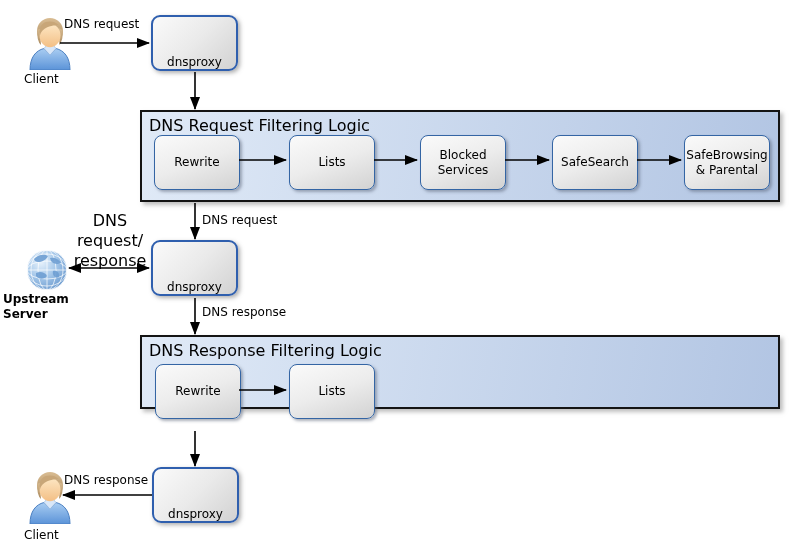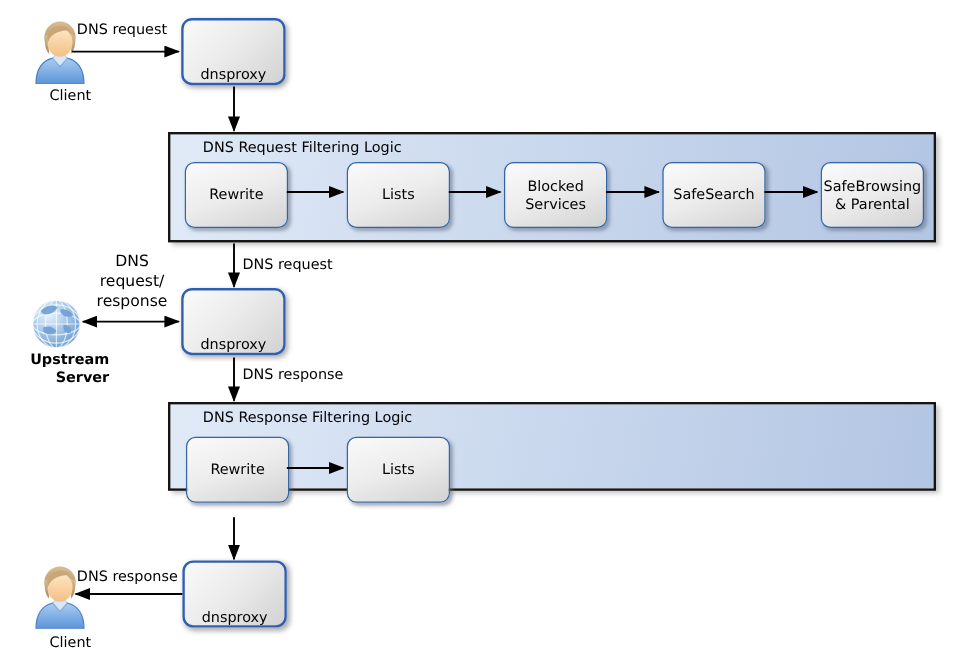--- a/index.html
+++ b/index.html
@@ -17,33 +17,33 @@
     display:flex;align-items:flex-end;justify-content:center;
     font-size:12px;
   }
   
   .container{
     position:absolute;box-sizing:border-box;
     border:2px solid #141414;
     background:linear-gradient(100deg,#e0eaf7 0%,#b2c5e3 100%);
     box-shadow:3px 3px 4px rgba(130,130,130,.5);
   }
-  .ctitle{position:absolute;left:7px;top:4px;font-size:12px;white-space:nowrap;margin-left:20px;}
+  .ctitle{position:absolute;left:7px;top:4px;font-size:16px;white-space:nowrap;}
   
   .box{
     position:absolute;width:86px;height:55px;box-sizing:border-box;
     border:1.5px solid #3465a4;border-radius:8px;
     background:linear-gradient(160deg,#fafafa 0%,#ececec 50%,#d2d2d2 100%);
     box-shadow:2px 2px 3px rgba(90,100,120,.5);
     display:flex;align-items:center;justify-content:center;
     text-align:center;font-size:12px;line-height:1.25;padding:1px;
   }
   .elabel{position:absolute;font-size:12px;white-space:nowrap;}
-  .mlabel{position:absolute;font-size:13px;white-space:pre-line;text-align:center;line-height:1.25;}
-  .alabel{position:absolute;font-size:12px;white-space:pre-line;text-align:right;line-height:1.25;}
+  .mlabel{position:absolute;font-size:16px;white-space:pre-line;text-align:center;line-height:1.25;}
+  .alabel{position:absolute;font-size:12px;white-space:pre-line;text-align:left;line-height:1.25;}
   .actor{position:absolute;}
   svg.overlay{position:absolute;left:0;top:0;z-index:10;pointer-events:none;}
 </style>
 </head>
 <body>
 
 <div class="canvas">
 
   <div class="actor" style="left:27px;top:16px;">
     <svg width="46" height="54" viewBox="0 0 46 54">

